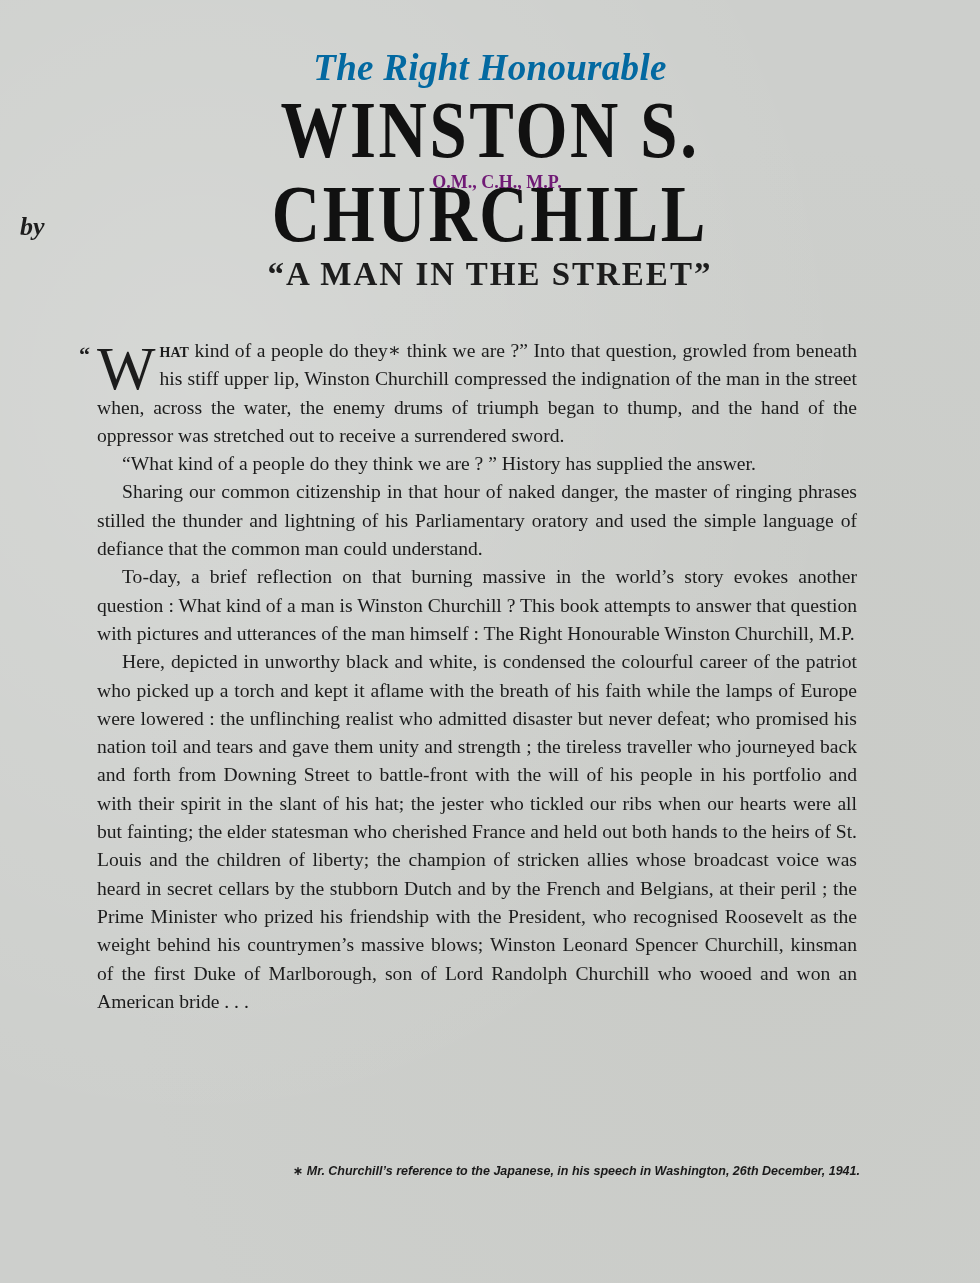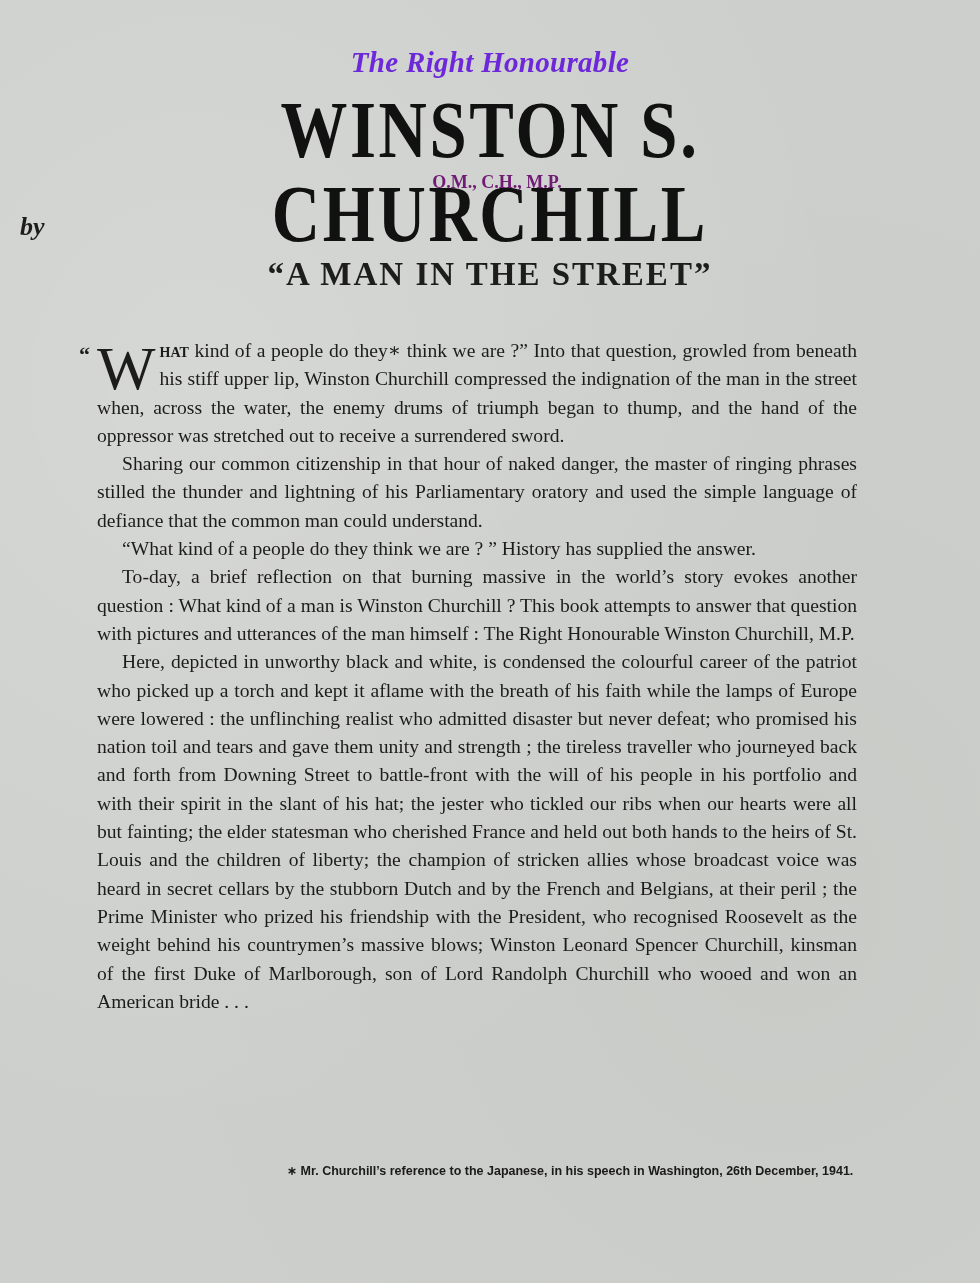--- a/index.html
+++ b/index.html
@@ -10,21 +10,21 @@
         radial-gradient(ellipse at 20% 30%, rgba(255,255,255,0.18), transparent 60%),
         radial-gradient(ellipse at 80% 70%, rgba(180,180,170,0.15), transparent 60%);
       color: #1d1d1d;
       font-family: "Liberation Serif", "DejaVu Serif", serif;
       position: relative;
     }
     .page { position: absolute; left: 0; top: 0; width: 980px; height: 1283px; }
     .pre-title {
       position: absolute; top: 46px; left: 0; width: 100%;
       text-align: center; font-style: italic; font-weight: bold;
-      font-size: 29px; letter-spacing: 0.3px; color: #6d28d9;
+      font-size: 37px; letter-spacing: 0.3px; color: #0369a1;
     }
     .main-title {
       position: absolute; top: 88px; left: 70px; width: 840px;
       text-align: center; font-weight: bold;
       font-family: "Liberation Serif", "DejaVu Serif", serif;
       font-size: 76px; line-height: 80px; letter-spacing: 3px;
       transform: scaleX(0.88) scaleY(1.05); transform-origin: center top;
       color: #111;
     }
     .honours {
@@ -49,38 +49,38 @@
     .open-quote {
       position: absolute; left: -18px; top: 4px; font-size: 22px; font-weight: bold;
     }
     .dropcap {
       float: left; font-size: 62px; line-height: 50px; margin: 6px 4px 0 0; padding: 0;
       font-weight: normal;
     }
     .smallcaps { font-variant: small-caps; text-transform: lowercase; font-weight: bold; }
     .footnote {
       position: absolute; top: 1163px; left: 280px; width: 580px;
-      text-align: center; font-size: 12.5px; font-weight: bold;
+      text-align: right; font-style: italic; font-size: 12.5px; font-weight: bold;
       font-family: "Liberation Sans", "DejaVu Sans", sans-serif; color: #1a1a1a;
     }
   </style>
 </head>
 <body>
 
 <div class="page">
 
   <div class="pre-title">The Right Honourable</div>
   <div class="main-title">WINSTON S. CHURCHILL</div>
   <div class="honours">O.M., C.H., M.P.</div>
   <div class="by">by</div>
   <div class="byline">“A MAN IN THE STREET”</div>
 
   <div class="body-text">
     <span class="open-quote">“</span>
     <p class="first"><span class="dropcap">W</span><span class="smallcaps">HAT</span><span> kind of a people do they∗ think we are ?” Into that question, growled from beneath his stiff upper lip, Winston Churchill compressed the indignation of the man in the street when, across the water, the enemy drums of triumph began to thump, and the hand of the oppressor was stretched out to receive a surrendered sword.</span></p>
+    <p>“What kind of a people do they think we are ? ” History has supplied the answer.</p>
     <p>Sharing our common citizenship in that hour of naked danger, the master of ringing phrases stilled the thunder and lightning of his Parliamentary oratory and used the simple language of defiance that the common man could understand.</p>
-    <p>“What kind of a people do they think we are ? ” History has supplied the answer.</p>
     <p>To-day, a brief reflection on that burning massive in the world’s story evokes another question : What kind of a man is Winston Churchill ?  This book attempts to answer that question with pictures and utterances of the man himself : The Right Honourable Winston Churchill, M.P.</p>
     <p>Here, depicted in unworthy black and white, is condensed the colourful career of the patriot who picked up a torch and kept it aflame with the breath of his faith while the lamps of Europe were lowered : the unflinching realist who admitted disaster but never defeat; who promised his nation toil and tears and gave them unity and strength ; the tireless traveller who journeyed back and forth from Downing Street to battle-front with the will of his people in his portfolio and with their spirit in the slant of his hat; the jester who tickled our ribs when our hearts were all but fainting; the elder statesman who cherished France and held out both hands to the heirs of St. Louis and the children of liberty; the champion of stricken allies whose broadcast voice was heard in secret cellars by the stubborn Dutch and by the French and Belgians, at their peril ; the Prime Minister who prized his friendship with the President, who recognised Roosevelt as the weight behind his countrymen’s massive blows; Winston Leonard Spencer Churchill, kinsman of the first Duke of Marlborough, son of Lord Randolph Churchill who wooed and won an American bride . . .</p>
   </div>
 
   <div class="footnote">∗ Mr. Churchill’s reference to the Japanese, in his speech in Washington, 26th December, 1941.</div>
 </div>
 
 </body></html>

